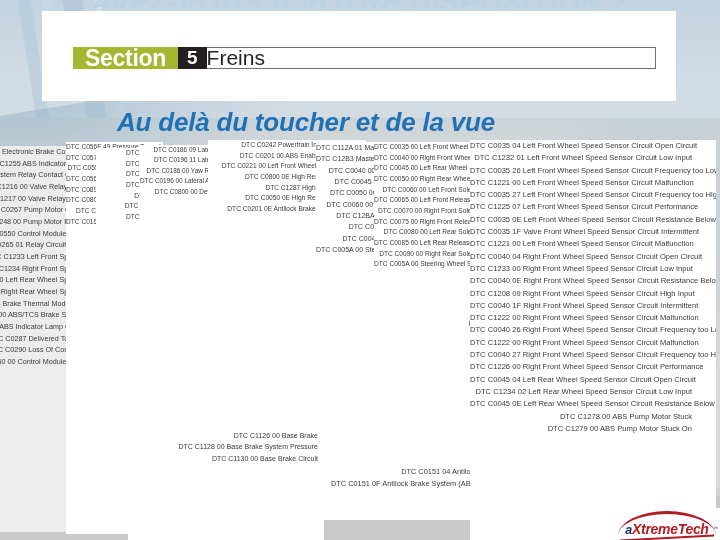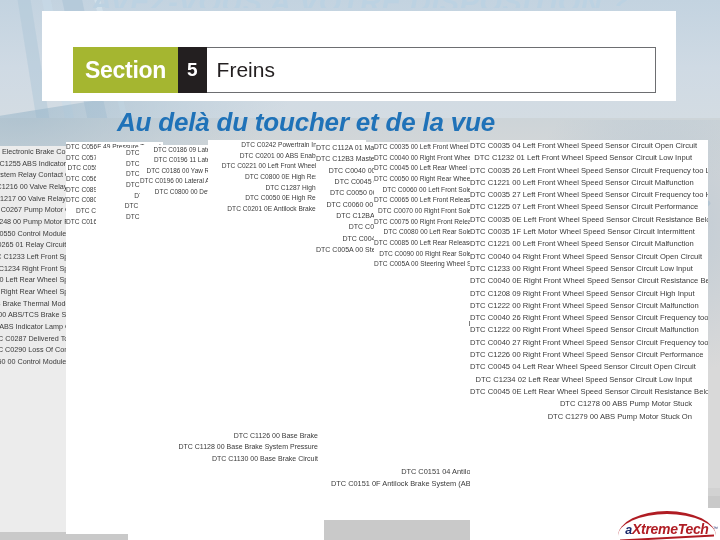--- a/index.html
+++ b/index.html
@@ -61,35 +61,35 @@
     font-size:29px;font-weight:bold;font-style:italic;letter-spacing:.5px;
     color:#bcd2e2; white-space:nowrap; overflow:hidden; height:22px;
   }
 
   
   #header-card{
     position:absolute;left:42px;top:11px;width:634px;height:90px;
     background:#ffffff;
   }
   #section-bar{
-    position:absolute;left:73px;top:47px;height:46px;display:flex;align-items:stretch;
+    position:absolute;left:73px;top:47px;height:22px;display:flex;align-items:stretch;
     width:583px;
   }
   #section-word{
     background:#a5b630;color:#ffffff;
     font-size:23px;font-weight:bold;font-family:"Liberation Sans",sans-serif;
     padding:0 12px;display:flex;align-items:center;letter-spacing:-.3px;
   }
   #section-num{
     background:#231f20;color:#ffffff;font-size:19px;font-weight:bold;
     padding:0 9px;display:flex;align-items:center;
   }
   #section-title-box{
     flex:1;border:1px solid #6d6e71;border-left:none;background:#ffffff;
-    display:flex;align-items:center;padding-left:10px;
+    display:flex;align-items:center;
     font-size:21px;color:#231f20;
   }
 
   
   #subtitle{
     position:absolute;left:0;top:107px;width:612px;text-align:center;
     font-size:26px;font-weight:bold;font-style:italic;color:#1f72b8;
     letter-spacing:-.2px;
   }
 
@@ -106,21 +106,21 @@
   #panel-c3{left:96px;top:148px;width:160px;height:330px;font-size:6.6px;text-align:right;padding-right:6px;background:#ffffff;}
   #panel-c4{left:128px;top:430px;width:190px;height:110px;font-size:7px;text-align:right;padding-right:6px;background:#ffffff;}
   #panel-c5{left:140px;top:145px;width:120px;height:300px;font-size:6.4px;text-align:right;padding-right:5px;background:#ffffff;}
   #panel-c6{left:208px;top:140px;width:152px;height:330px;font-size:6.6px;text-align:right;padding-right:6px;background:#ffffff;}
   #panel-c7{left:256px;top:148px;width:130px;height:200px;font-size:6.6px;text-align:right;padding-right:6px;background:#ececec;}
   #panel-c8{left:258px;top:340px;width:185px;height:130px;font-size:6.8px;text-align:right;padding-right:6px;background:#ffffff;}
   #panel-c9{left:316px;top:142px;width:140px;height:340px;font-size:7px;text-align:right;padding-right:6px;background:#ffffff;}
   #panel-c10{left:374px;top:142px;width:110px;height:360px;font-size:6.6px;text-align:right;padding-right:5px;background:#ffffff;}
   #panel-c11{left:286px;top:466px;width:240px;height:54px;font-size:7.4px;text-align:right;padding-right:8px;background:#ffffff;}
   #panel-c12{left:430px;top:318px;width:190px;height:165px;font-size:7px;text-align:right;padding-right:7px;background:#ffffff;}
-  #panel-c13{left:470px;top:140px;width:222px;height:400px;font-size:7.6px;text-align:right;padding-right:16px;background:#ffffff;}
+  #panel-c13{left:470px;top:140px;width:222px;height:400px;font-size:7.6px;text-align:right;padding-right:24px;background:#ffffff;}
 
   
   #logo{
     position:absolute;left:614px;top:508px;width:106px;height:42px;
     background:#ffffff;overflow:hidden;
   }
   #logo .arc{
     position:absolute;left:4px;top:3px;width:98px;height:22px;
     border-top:3px solid #b01c23;border-radius:50%/100% 100% 0 0;
     border-left:none;border-right:none;border-bottom:none;
@@ -283,26 +283,27 @@
     <span class="line">DTC C0151 0F Antilock Brake System (ABS) Brake System</span>
   </div>
 <div class="panel" id="panel-c13">
     <span class="line">DTC C0035 04 Left Front Wheel Speed Sensor Circuit Open Circuit</span>
     <span class="line">DTC C1232 01 Left Front Wheel Speed Sensor Circuit Low Input</span>
     <span class="line">DTC C0035 26 Left Front Wheel Speed Sensor Circuit Frequency too Low</span>
     <span class="line">DTC C1221 00 Left Front Wheel Speed Sensor Circuit Malfunction</span>
     <span class="line">DTC C0035 27 Left Front Wheel Speed Sensor Circuit Frequency too High</span>
     <span class="line">DTC C1225 07 Left Front Wheel Speed Sensor Circuit Performance</span>
     <span class="line">DTC C0035 0E Left Front Wheel Speed Sensor Circuit Resistance Below Threshold</span>
-    <span class="line">DTC C0035 1F Left Motor Wheel Speed Sensor Circuit Intermittent</span>
+    <span class="line">DTC C0035 1F Valve Front Wheel Speed Sensor Circuit Intermittent</span>
     <span class="line">DTC C1221 00 Left Front Wheel Speed Sensor Circuit Malfunction</span>
     <span class="line">DTC C0040 04 Right Front Wheel Speed Sensor Circuit Open Circuit</span>
     <span class="line">DTC C1233 00 Right Front Wheel Speed Sensor Circuit Low Input</span>
     <span class="line">DTC C0040 0E Right Front Wheel Speed Sensor Circuit Resistance Below Threshold</span>
     <span class="line">DTC C1208 09 Right Front Wheel Speed Sensor Circuit High Input</span>
+    <span class="line">DTC C0040 1F Right Front Wheel Speed Sensor Circuit Intermittent</span>
     <span class="line">DTC C1222 00 Right Front Wheel Speed Sensor Circuit Malfunction</span>
     <span class="line">DTC C0040 26 Right Front Wheel Speed Sensor Circuit Frequency too Low</span>
     <span class="line">DTC C1222 00 Right Front Wheel Speed Sensor Circuit Malfunction</span>
     <span class="line">DTC C0040 27 Right Front Wheel Speed Sensor Circuit Frequency too High</span>
     <span class="line">DTC C1226 00 Right Front Wheel Speed Sensor Circuit Performance</span>
     <span class="line">DTC C0045 04 Left Rear Wheel Speed Sensor Circuit Open Circuit</span>
     <span class="line">DTC C1234 02 Left Rear Wheel Speed Sensor Circuit Low Input</span>
     <span class="line">DTC C0045 0E Left Rear Wheel Speed Sensor Circuit Resistance Below Threshold</span>
     <span class="line">DTC C1278 00 ABS Pump Motor Stuck</span>
     <span class="line">DTC C1279 00 ABS Pump Motor Stuck On</span>

